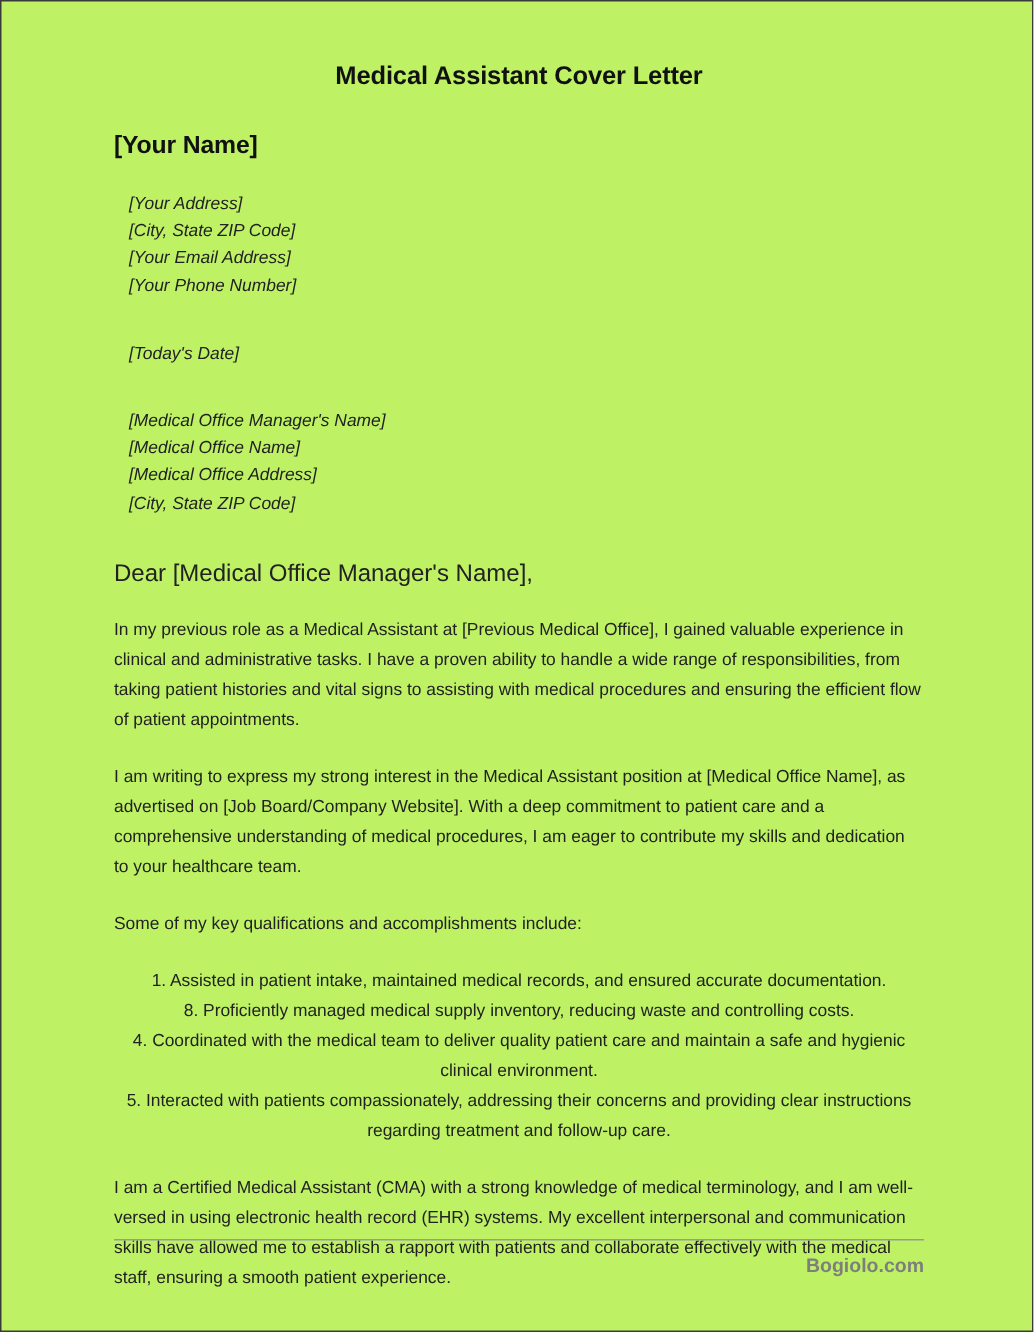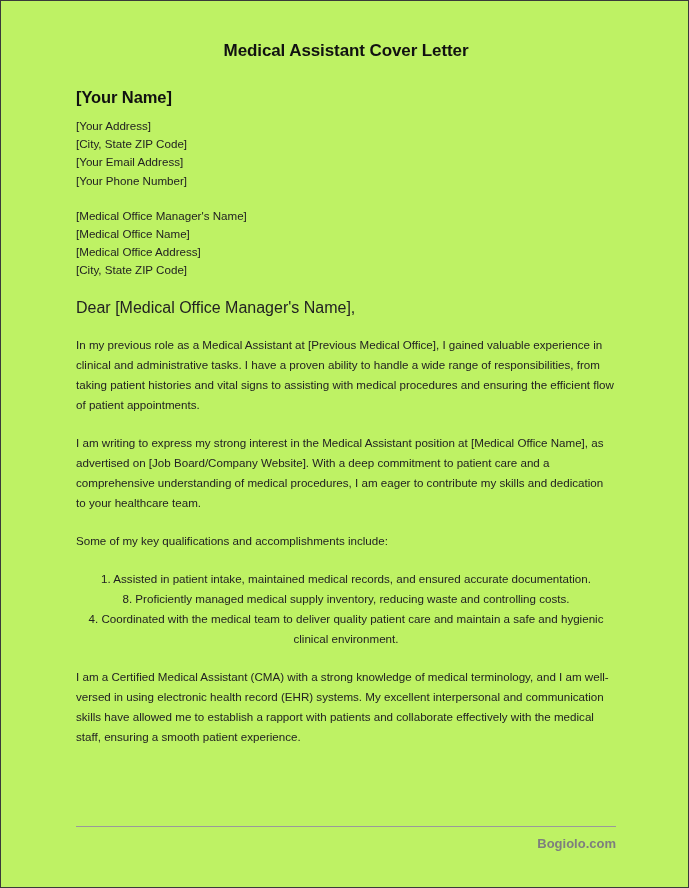--- a/index.html
+++ b/index.html
@@ -38,22 +38,23 @@
   .name-heading {
     font-size: 16.5px;
     font-weight: bold;
     color: #111111;
     margin: 0;
     padding-top: 26px;
     line-height: 20px;
     letter-spacing: -0.1px;
   }
   .addr-block {
-    margin: 0;
+    margin: 10px;
     padding-top: 10px;
+    font-style: italic;
   }
   .addr-line {
     font-size: 11.6px;
     color: #222222;
     line-height: 18.2px;
     white-space: nowrap;
   }
   .spacer-block {
     padding-top: 17px;
   }
@@ -116,40 +117,44 @@
 
     <div class="name-heading">[Your Name]</div>
 
     <div class="addr-block">
       <div class="addr-line">[Your Address]</div>
       <div class="addr-line">[City, State ZIP Code]</div>
       <div class="addr-line">[Your Email Address]</div>
       <div class="addr-line">[Your Phone Number]</div>
     </div>
 
+    <div class="addr-block spacer-block">
+      <div class="addr-line">[Today's Date]</div>
+    </div>
 
     <div class="addr-block spacer-block">
       <div class="addr-line">[Medical Office Manager's Name]</div>
       <div class="addr-line">[Medical Office Name]</div>
       <div class="addr-line">[Medical Office Address]</div>
       <div class="addr-line">[City, State ZIP Code]</div>
     </div>
 
     <div class="salutation">Dear [Medical Office Manager's Name],</div>
 
     <div class="para">In my previous role as a Medical Assistant at [Previous Medical Office], I gained valuable experience in clinical and administrative tasks. I have a proven ability to handle a wide range of responsibilities, from taking patient histories and vital signs to assisting with medical procedures and ensuring the efficient flow of patient appointments.</div>
 
     <div class="para">I am writing to express my strong interest in the Medical Assistant position at [Medical Office Name], as advertised on [Job Board/Company Website]. With a deep commitment to patient care and a comprehensive understanding of medical procedures, I am eager to contribute my skills and dedication to your healthcare team.</div>
 
     <div class="list-intro">Some of my key qualifications and accomplishments include:</div>
 
     <div class="num-list">
       <div class="num-item">1. Assisted in patient intake, maintained medical records, and ensured accurate documentation.</div>
       <div class="num-item">8. Proficiently managed medical supply inventory, reducing waste and controlling costs.</div>
       <div class="num-item">4. Coordinated with the medical team to deliver quality patient care and maintain a safe and hygienic clinical environment.</div>
+      <div class="num-item">5. Interacted with patients compassionately, addressing their concerns and providing clear instructions regarding treatment and follow-up care.</div>
     </div>
 
     <div class="para">I am a Certified Medical Assistant (CMA) with a strong knowledge of medical terminology, and I am well-versed in using electronic health record (EHR) systems. My excellent interpersonal and communication skills have allowed me to establish a rapport with patients and collaborate effectively with the medical staff, ensuring a smooth patient experience.</div>
 
   </div>
 
   <div class="footer-rule"></div>
   <div class="footer-brand">Bogiolo.com</div>
 
 </div>

